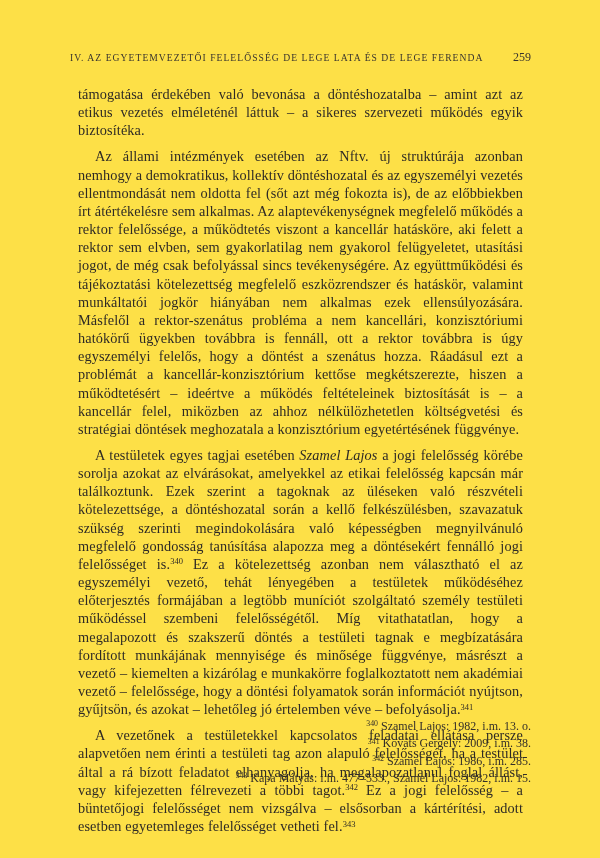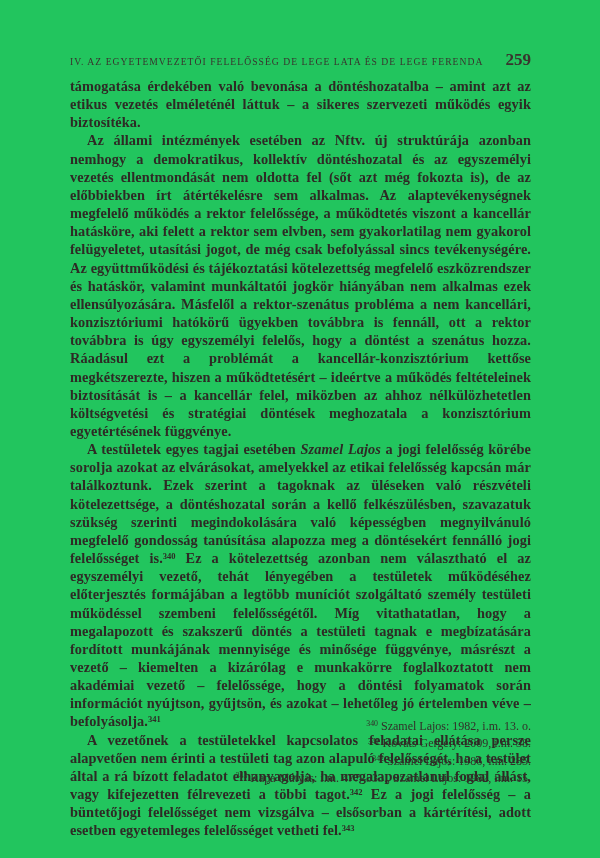--- a/index.html
+++ b/index.html
@@ -26,39 +26,37 @@
     justify-content: space-between;
     align-items: baseline;
   }
   .running-title {
     font-size: 9.6px;
     letter-spacing: 1.05px;
     color: #39342e;
     white-space: nowrap;
   }
   .page-number {
-    font-size: 17px;
+    font-size: 12px;
     color: #39342e;
     font-feature-settings: "onum";
-    font-weight: bold;
   }
   .body-text {
     position: absolute;
     top: 77px;
     left: 70px;
     right: 69px;
     font-size: 14.3px;
     line-height: 18.15px;
     text-align: justify;
     letter-spacing: 0.1px;
   }
   .body-text p {
-    margin: 0;
+    margin: 8px;
     padding: 0;
-    font-weight: bold;
   }
   .body-text p.indent {
     text-indent: 17px;
   }
   .run-italic { font-style: italic; }
   sup.fnref {
     font-size: 8.5px;
     line-height: 0;
     vertical-align: baseline;
     position: relative;
@@ -84,21 +82,21 @@
     line-height: 0;
     vertical-align: baseline;
     position: relative;
     top: -3.8px;
     margin-right: 3px;
   }
 </style>
 </head>
 <body>
 
-<div class="page" style="background: #22c55e; color: rgb(46, 42, 37);">
+<div class="page" style="background: #fde047; color: rgb(46, 42, 37);">
 
   <div class="running-header">
     <span class="running-title">IV. AZ EGYETEMVEZETŐI FELELŐSSÉG DE LEGE LATA ÉS DE LEGE FERENDA</span>
     <span class="page-number">259</span>
   </div>
 
   <div class="body-text" id="body-text">
       <p><span>támogatása érdekében való bevonása a döntéshozatalba – amint azt az etikus vezetés elméleténél láttuk – a sikeres szervezeti működés egyik biztosítéka.</span></p>
       <p class="indent"><span>Az állami intézmények esetében az Nftv. új struktúrája azonban nemhogy a demokratikus, kollektív döntéshozatal és az egyszemélyi vezetés ellentmondását nem oldotta fel (sőt azt még fokozta is), de az előbbiekben írt átértékelésre sem alkalmas. Az alaptevékenységnek megfelelő működés a rektor felelőssége, a működtetés viszont a kancellár hatásköre, aki felett a rektor sem elvben, sem gyakorlatilag nem gyakorol felügyeletet, utasítási jogot, de még csak befolyással sincs tevékenységére. Az együttműködési és tájékoztatási kötelezettség megfelelő eszközrendszer és hatáskör, valamint munkáltatói jogkör hiányában nem alkalmas ezek ellensúlyozására. Másfelől a rektor-szenátus probléma a nem kancellári, konzisztóriumi hatókörű ügyekben továbbra is fennáll, ott a rektor továbbra is úgy egyszemélyi felelős, hogy a döntést a szenátus hozza. Ráadásul ezt a problémát a kancellár-konzisztórium kettőse megkétszerezte, hiszen a működtetésért – ideértve a működés feltételeinek biztosítását is – a kancellár felel, miközben az ahhoz nélkülözhetetlen költségvetési és stratégiai döntések meghozatala a konzisztórium egyetértésének függvénye.</span></p>
       <p class="indent"><span>A testületek egyes tagjai esetében </span><span class="run-italic">Szamel Lajos</span><span> a jogi felelősség körébe sorolja azokat az elvárásokat, amelyekkel az etikai felelősség kapcsán már találkoztunk. Ezek szerint a tagoknak az üléseken való részvételi kötelezettsége, a döntéshozatal során a kellő felkészülésben, szavazatuk szükség szerinti megindokolására való képességben megnyilvánuló megfelelő gondosság tanúsítása alapozza meg a döntésekért fennálló jogi felelősséget is.</span><sup class="fnref">340</sup><span> Ez a kötelezettség azonban nem választható el az egyszemélyi vezető, tehát lényegében a testületek működéséhez előterjesztés formájában a legtöbb muníciót szolgáltató személy testületi működéssel szembeni felelősségétől. Míg vitathatatlan, hogy a megalapozott és szakszerű döntés a testületi tagnak e megbízatására fordított munkájának mennyisége és minősége függvénye, másrészt a vezető – kiemelten a kizárólag e munkakörre foglalkoztatott nem akadémiai vezető – felelőssége, hogy a döntési folyamatok során információt nyújtson, gyűjtsön, és azokat – lehetőleg jó értelemben véve – befolyásolja.</span><sup class="fnref">341</sup></p>

